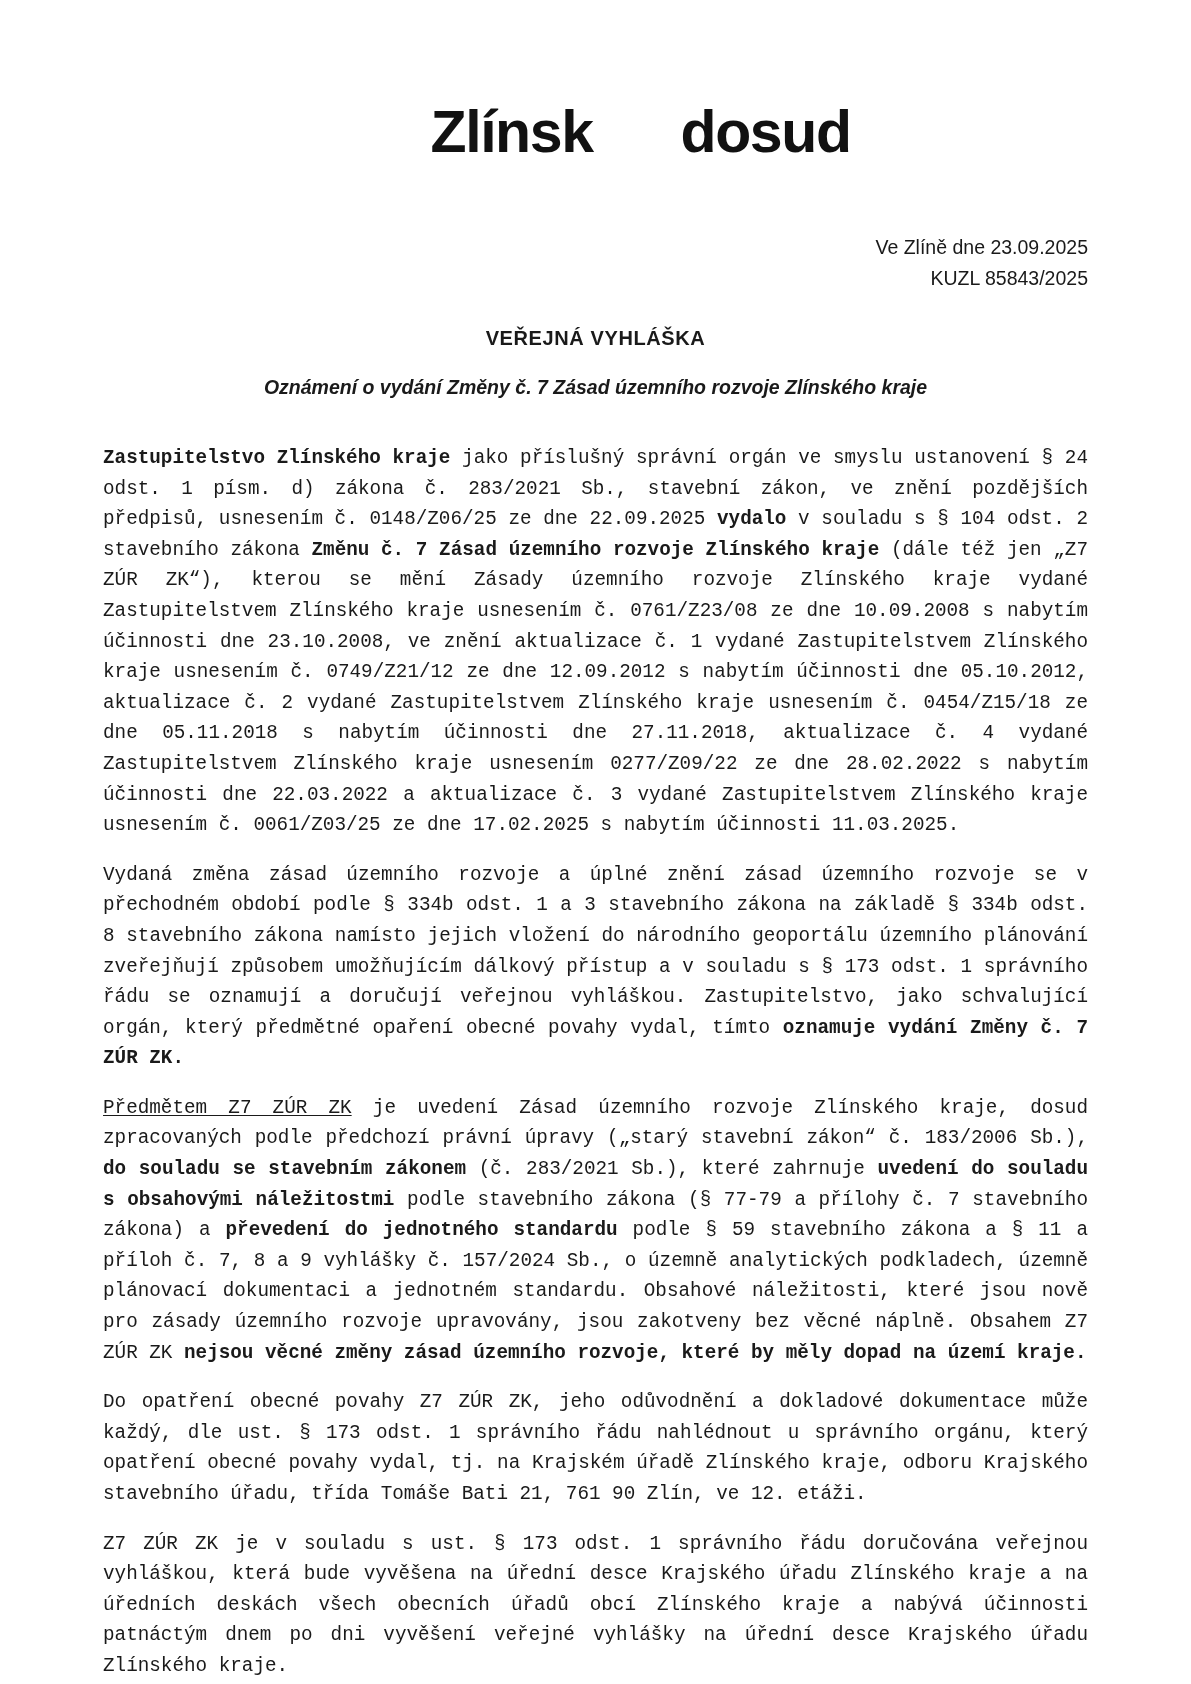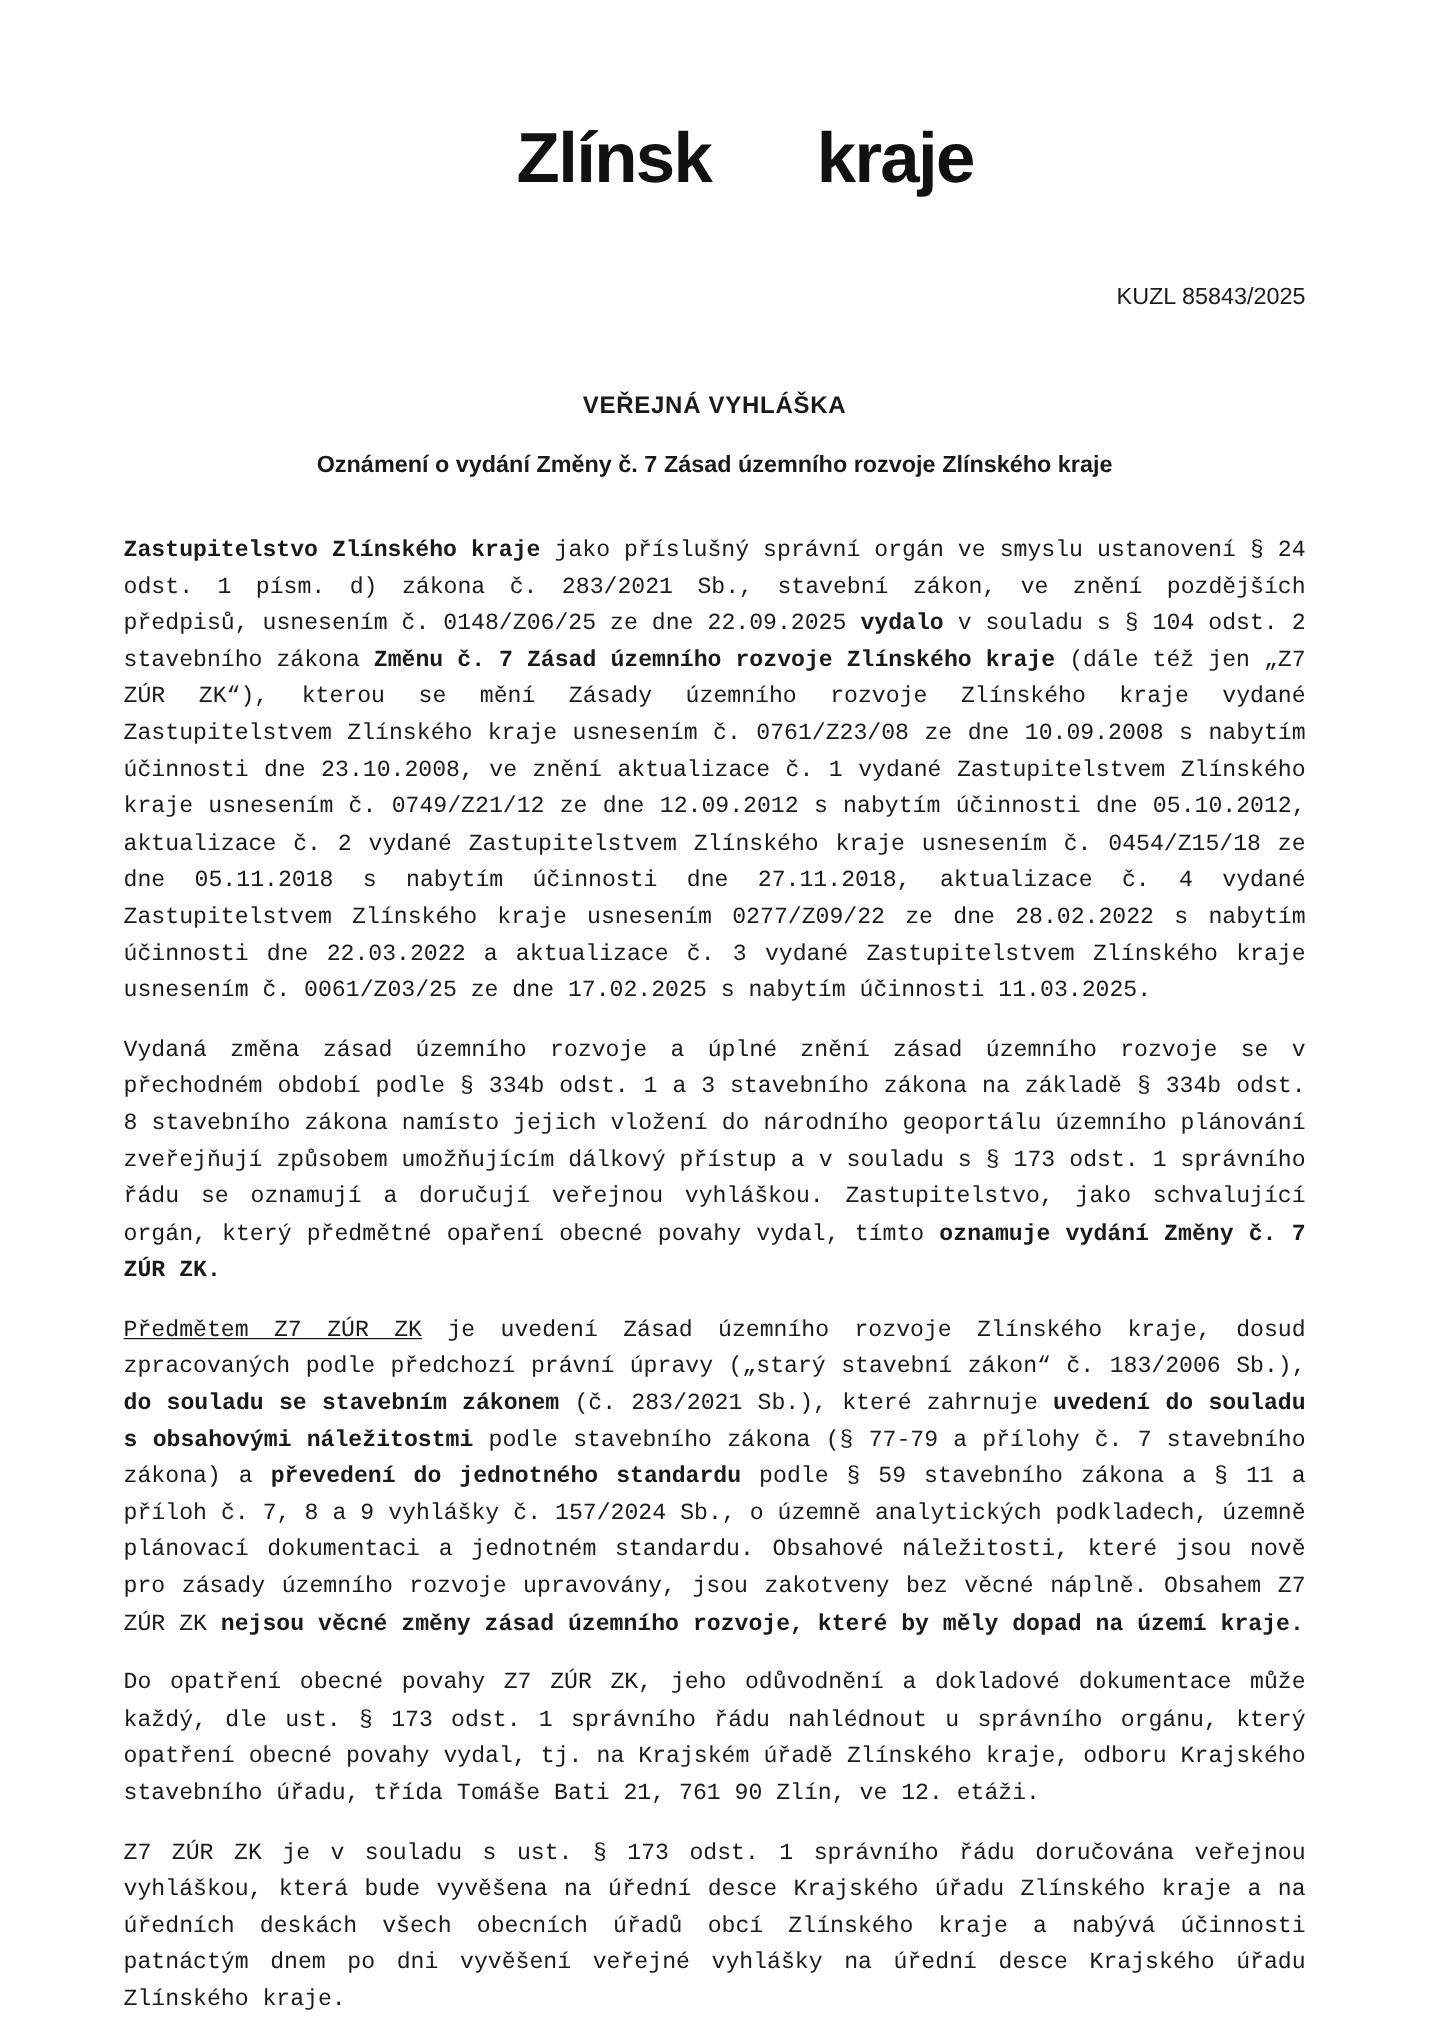--- a/index.html
+++ b/index.html
@@ -103,20 +103,21 @@
     letter-spacing: 0.6px;
   }
   .doc-subtitle {
     position: absolute;
     left: 0;
     top: 376px;
     width: 985px;
     text-align: center;
     font-size: 19.5px;
     font-weight: 700;
+    font-style: italic;
   }
 
   
   .body-copy {
     position: absolute;
     left: 0;
     top: 443px;
     width: 985px;
   }
   p.para {
@@ -133,25 +134,26 @@
   u { text-decoration: underline; text-underline-offset: 2px; }
 </style>
 </head>
 <body>
 
 <div class="page">
   <div class="content">
 
     <div class="logo-block">
       <div class="logo-wrap">
-        <div class="logo-text"><span>Zlínsk</span><span class="gap"></span><span>kraje</span></div>
+        <div class="logo-text"><span>Zlínsk</span><span class="gap"></span><span>dosud</span></div>
       </div>
     </div>
 
     <div class="meta">
+      <div>Ve Zlíně dne 23.09.2025</div>
       <div>KUZL 85843/2025</div>
     </div>
 
     <div class="doc-title">VEŘEJNÁ VYHLÁŠKA</div>
     <div class="doc-subtitle">Oznámení o vydání Změny č. 7 Zásad územního rozvoje Zlínského kraje</div>
 
     <div class="body-copy">
         <p class="para"><b>Zastupitelstvo Zlínského kraje</b><span> jako příslušný správní orgán ve smyslu ustanovení § 24 odst. 1 písm. d) zákona č. 283/2021 Sb., stavební zákon, ve znění pozdějších předpisů, usnesením č. 0148/Z06/25 ze dne 22.09.2025 </span><b>vydalo</b><span> v souladu s § 104 odst. 2 stavebního zákona </span><b>Změnu č. 7 Zásad územního rozvoje Zlínského kraje</b><span> (dále též jen „Z7 ZÚR ZK“), kterou se mění Zásady územního rozvoje Zlínského kraje vydané Zastupitelstvem Zlínského kraje usnesením č. 0761/Z23/08 ze dne 10.09.2008 s nabytím účinnosti dne 23.10.2008, ve znění aktualizace č. 1 vydané Zastupitelstvem Zlínského kraje usnesením č. 0749/Z21/12 ze dne 12.09.2012 s nabytím účinnosti dne 05.10.2012, aktualizace č. 2 vydané Zastupitelstvem Zlínského kraje usnesením č. 0454/Z15/18 ze dne 05.11.2018 s nabytím účinnosti dne 27.11.2018, aktualizace č. 4 vydané Zastupitelstvem Zlínského kraje usnesením 0277/Z09/22 ze dne 28.02.2022 s nabytím účinnosti dne 22.03.2022 a  aktualizace č. 3 vydané Zastupitelstvem Zlínského kraje usnesením č. 0061/Z03/25 ze dne 17.02.2025 s nabytím účinnosti 11.03.2025.</span></p>
         <p class="para"><span>Vydaná změna zásad územního rozvoje a úplné znění zásad územního rozvoje se v přechodném období podle § 334b odst. 1 a 3 stavebního zákona na základě § 334b odst. 8 stavebního zákona namísto jejich vložení do národního geoportálu územního plánování zveřejňují způsobem umožňujícím dálkový přístup a v souladu s § 173 odst. 1 správního řádu se oznamují a doručují veřejnou vyhláškou. Zastupitelstvo, jako schvalující orgán, který předmětné opaření obecné povahy vydal, tímto </span><b>oznamuje vydání Změny č. 7 ZÚR ZK.</b></p>
         <p class="para"><u>Předmětem Z7 ZÚR ZK</u><span> je uvedení Zásad územního rozvoje Zlínského kraje, dosud zpracovaných podle předchozí právní úpravy („starý stavební zákon“ č. 183/2006 Sb.), </span><b>do souladu se stavebním zákonem</b><span> (č. 283/2021 Sb.), které zahrnuje </span><b>uvedení do souladu s obsahovými náležitostmi</b><span> podle stavebního zákona (§ 77-79 a přílohy č. 7 stavebního zákona) a </span><b>převedení do jednotného standardu</b><span> podle § 59 stavebního zákona a § 11 a příloh č. 7, 8 a 9 vyhlášky č. 157/2024 Sb., o územně analytických podkladech, územně plánovací dokumentaci a jednotném standardu. Obsahové náležitosti, které jsou nově pro zásady územního rozvoje upravovány, jsou zakotveny bez věcné náplně. Obsahem Z7 ZÚR ZK </span><b>nejsou věcné změny zásad územního rozvoje, které by měly dopad na území kraje.</b></p>

